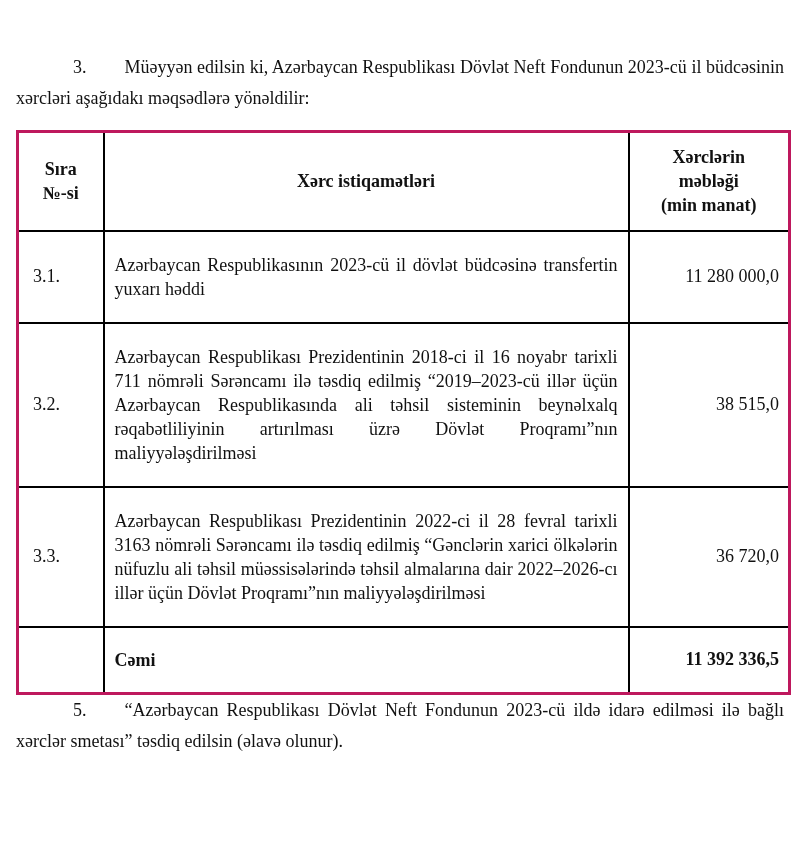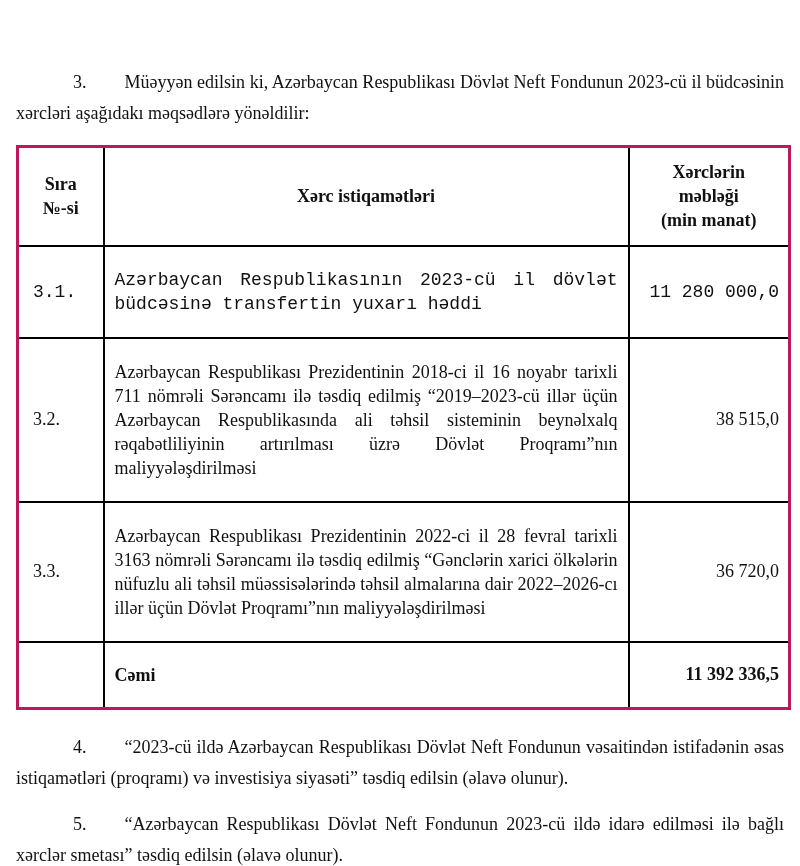--- a/index.html
+++ b/index.html
@@ -14,21 +14,20 @@
     height: 866px;
     background: #ffffff;
     padding: 52px 16px 0 16px;
     overflow: hidden;
   }
   .para {
     font-size: 18px;
     line-height: 31px;
     text-align: justify;
     text-indent: 57px;
-    margin-top: 15px;
   }
   .para .num { display: inline; }
   .para .tab {
     display: inline-block;
     width: 38px;
   }
   .doc-table {
     border-collapse: collapse;
     margin-top: 16px;
     width: 772px;
@@ -57,21 +56,21 @@
   .cell-desc {
     text-align: justify;
     padding: 21px 10px;
     line-height: 24px;
   }
   .cell-amt {
     text-align: right;
     padding-right: 9px;
     border-radius: 16px;
   }
-  .row-r1 { height: 64px; font-family: Liberation Mono, monospace; }
+  .row-r1 { height: 64px; }
   .row-r2 { height: 159px; }
   .row-r3 { height: 135px; }
   .row-r4 { height: 60px; }
   .row-total { height: 33px; }
   .row-total .cell-desc {
     font-weight: bold;
     text-align: left;
     line-height: 22px;
   }
   .row-total .cell-amt { font-weight: bold; }
@@ -115,17 +114,16 @@
       <td class="cell-amt">36 720,0</td>
     </tr>
     <tr class="row-total">
       <td class="cell-no"></td>
       <td class="cell-desc">Cəmi</td>
       <td class="cell-amt">11 392 336,5</td>
     </tr>
   </tbody>
     </table>
 
-  <p class="para after-table"><span class="num">4.</span><span class="tab"></span><span>“2023-cü ildə Azərbaycan Respublikası Dövlət Neft Fondunun vəsaitindən istifadənin əsas istiqamətləri (proqramı) və investisiya siyasəti” təsdiq edilsin (əlavə olunur).</span></p>
 
   <p class="para"><span class="num">5.</span><span class="tab"></span><span>“Azərbaycan Respublikası Dövlət Neft Fondunun 2023-cü ildə idarə edilməsi ilə bağlı xərclər smetası” təsdiq edilsin (əlavə olunur).</span></p>
 
 </div>
 
 </body></html>

